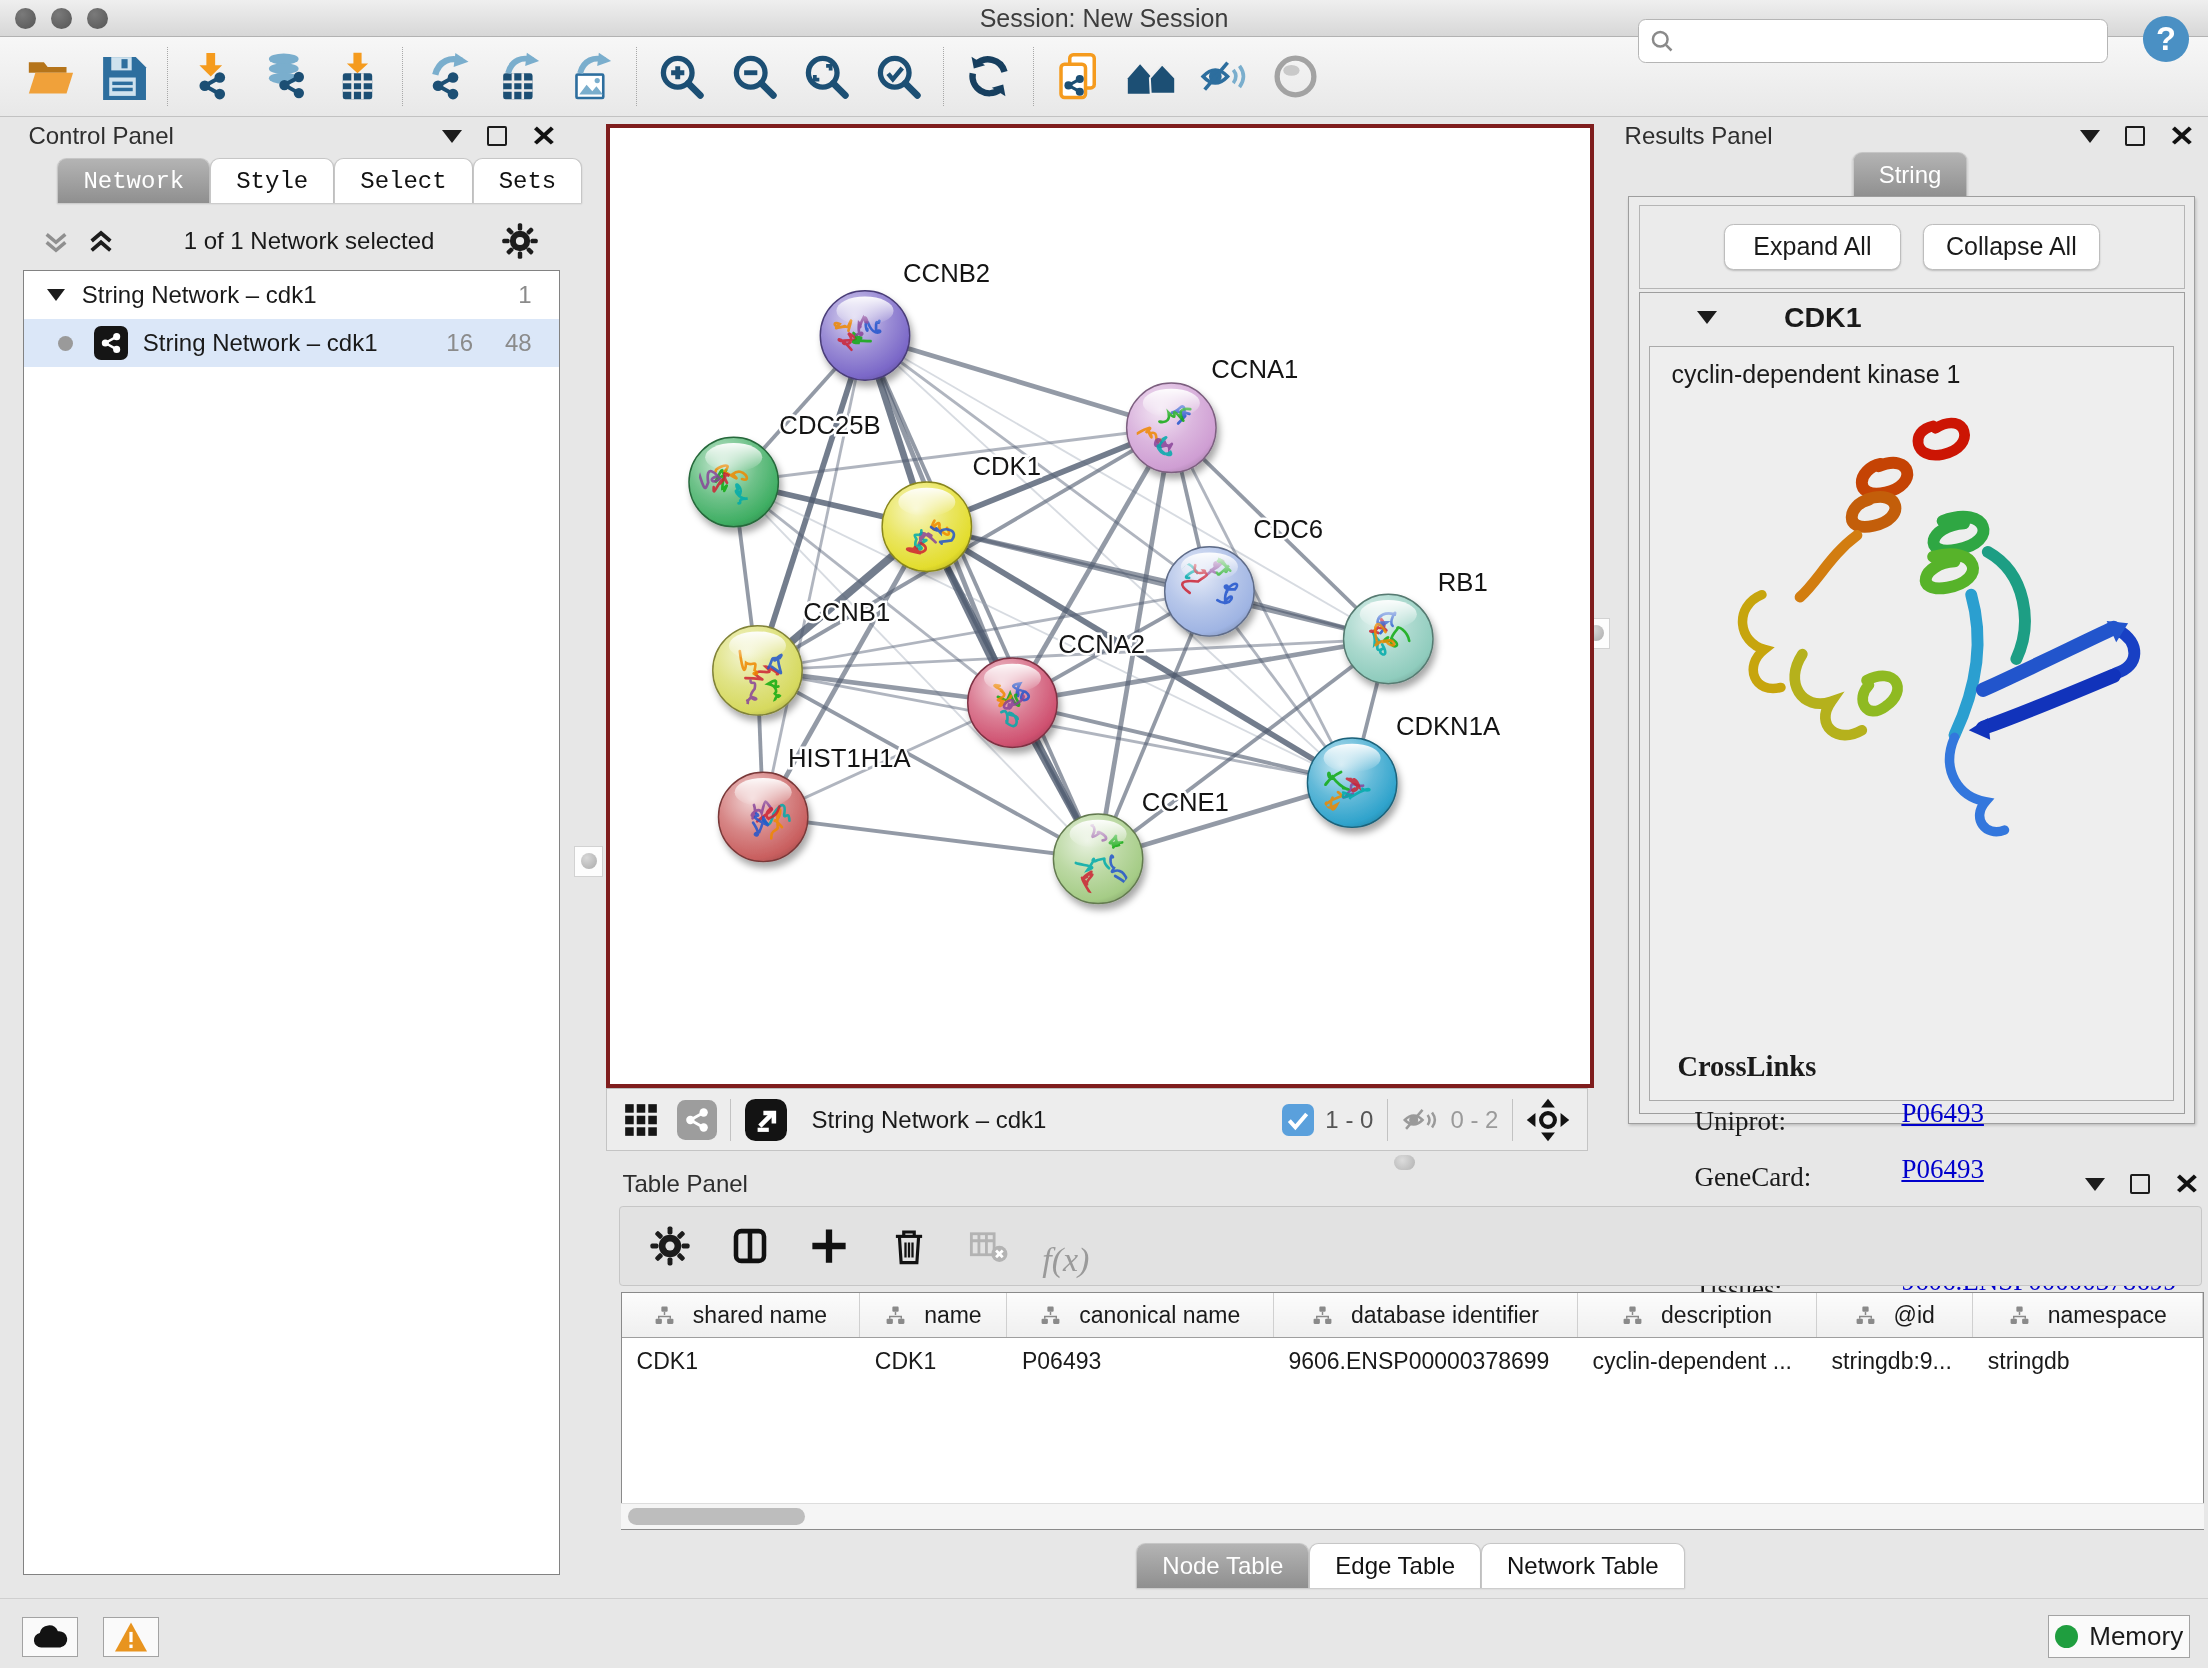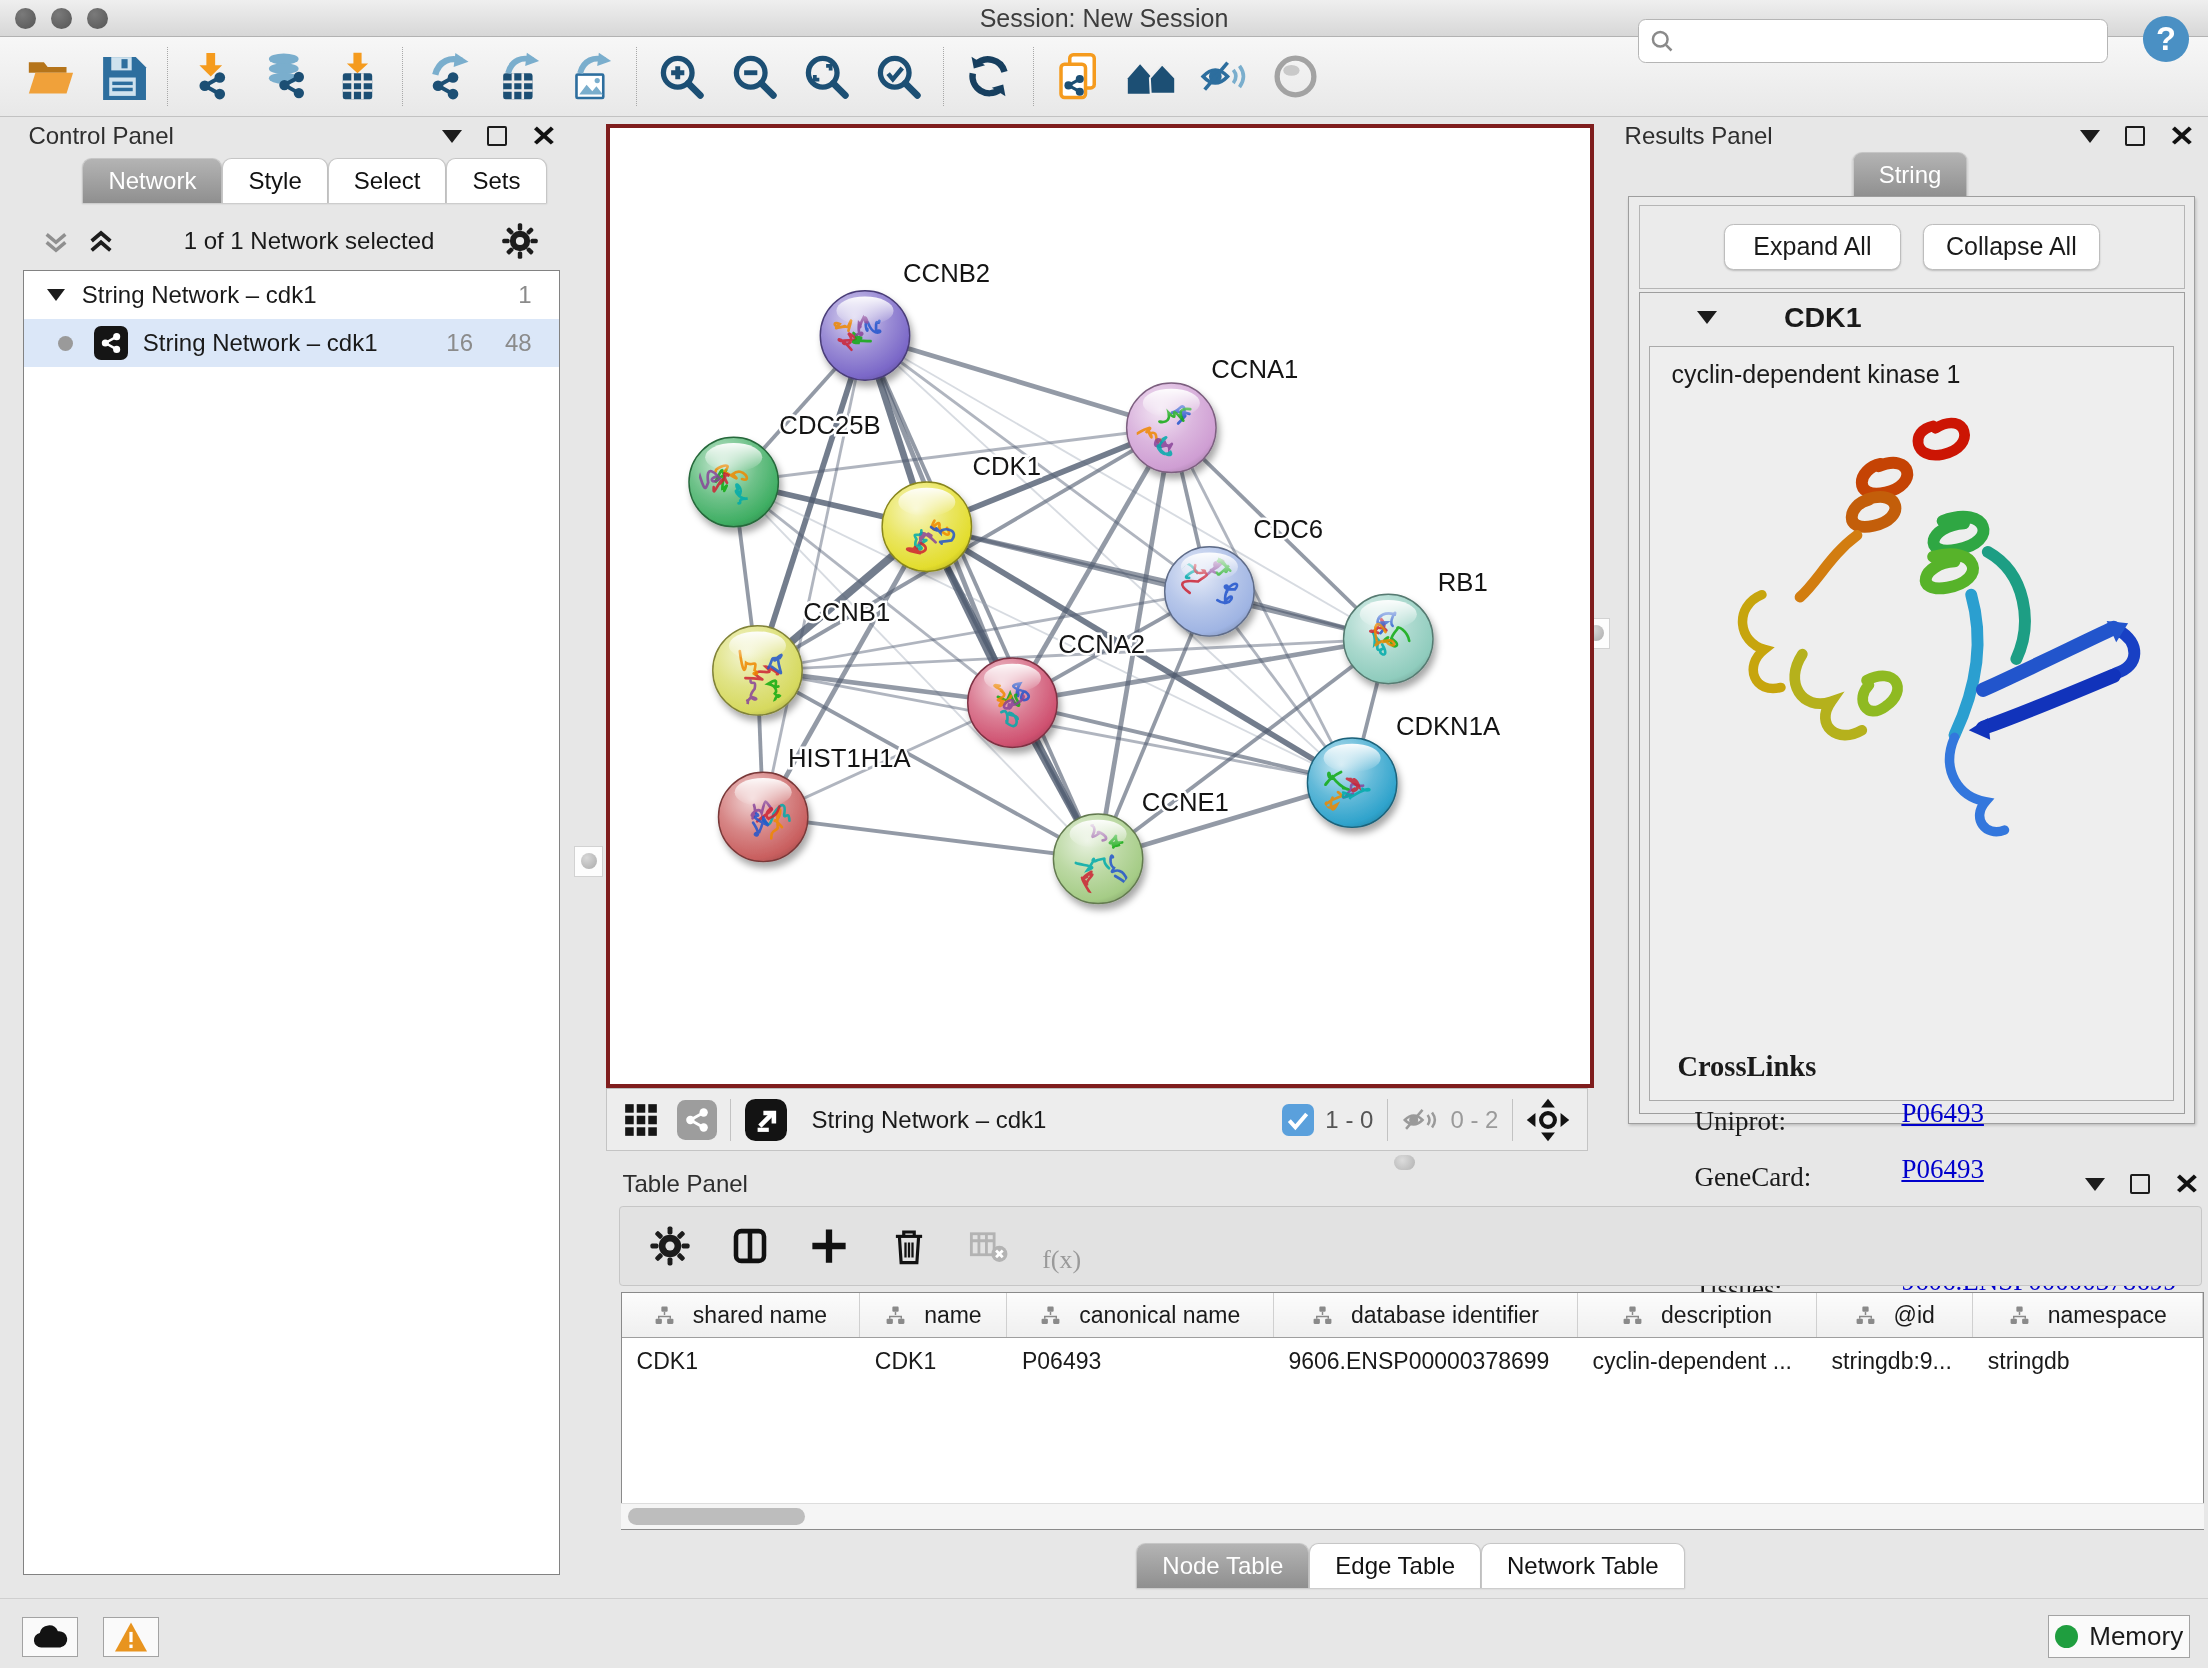--- a/index.html
+++ b/index.html
@@ -27,21 +27,21 @@
   .panel-controls{margin-left:auto;display:flex;align-items:center;gap:25px;padding-right:9.5px;}
   .tri-down{width:0;height:0;border-left:10.5px solid transparent;border-right:10.5px solid transparent;border-top:13.3px solid #1c1c1c;}
   .float-box{width:16px;height:16px;border:2.9px solid #1c1c1c;border-radius:1.9px;}
   .close-x{font-size:28.5px;font-weight:bold;color:#111;line-height:1;transform:scaleX(1.1);}
   .tabbtn{height:44px;display:flex;align-items:center;justify-content:center;font-size:24px;
           background:#fff;border:1px solid #c6c6c6;border-bottom:none;border-radius:9.5px 9.5px 0 0;
           box-shadow:0 1px 1.9px rgba(0,0,0,.15);padding:0 25px;color:#111;}
   .tabbtn.active{background:linear-gradient(#b4b4b4,#8f8f8f);color:#fff;}
   
   #control-panel{left:11.4px;top:120px;width:554px;height:1470px;}
-  #cp-tabs{position:absolute;left:71px;top:38px;display:flex;}
+  #cp-tabs{position:absolute;left:46px;top:38px;display:flex;font-family:Liberation Mono, monospace;}
   #cp-statusrow{position:absolute;left:9.5px;top:99px;right:9.5px;height:44px;display:flex;align-items:center;font-size:24px;}
   #cp-list{position:absolute;left:11.4px;top:150px;right:5.7px;bottom:15px;background:#fff;border:1.9px solid #828282;}
   .cp-row{height:48px;display:flex;align-items:center;font-size:24px;}
   .count{color:#8b8b8b;}
   #cp-row-net{background:#dbe7f8;}
   
   #network-view{left:606px;top:124px;width:988px;height:964px;background:#fff;border:4px solid #7f1d1d;box-sizing:border-box;}
   #network-svg{position:absolute;left:0;top:0;}
   #network-bar{left:606px;top:1088px;width:982px;height:63px;background:#ededed;border:1px solid #c4c4c4;
                border-top:1px solid #bbb;box-sizing:border-box;display:flex;align-items:center;font-size:24px;}
@@ -64,21 +64,21 @@
   #crosslinks h3{font-size:28.5px;margin:0 0 15px -17px;}
   .cl-row{display:flex;margin-bottom:17px;}
   .cl-label{width:207px;margin-top:8px;}
   .cl-link{color:#0000cc;text-decoration:underline;}
   
   #table-panel{left:613px;top:1168px;width:1595px;height:422px;}
   #tp-toolbar{position:absolute;left:5.7px;top:38px;right:5.7px;height:80px;background:#e2e2e2;
               border:1px solid #c6c6c6;border-radius:3.8px;display:flex;align-items:center;gap:28.5px;padding-left:25px;box-sizing:border-box;}
   #tp-toolbar .icon-btn{width:51px;height:51px;}
   #tp-toolbar svg{width:42px;height:42px;}
-  #fx-label{font-size:26px;color:#9a9a9a;font-family:"Liberation Serif",serif;margin-top:28px;}
+  #fx-label{font-size:34px;color:#9a9a9a;font-family:"Liberation Serif",serif;font-style:italic;margin-top:28px;}
   #tp-table{position:absolute;left:7.6px;top:124px;right:3.8px;height:236px;background:#fff;border:1.9px solid #8a8a8a;overflow:hidden;}
   #tp-grid{border-collapse:collapse;table-layout:fixed;}
   #tp-grid th{height:42px;background:linear-gradient(#fcfcfc,#efefef);border-bottom:1.9px solid #9e9e9e;border-right:1px solid #d0d0d0;
               font-weight:normal;font-size:23px;white-space:nowrap;overflow:hidden;}
   #tp-grid th .hwrap{display:flex;align-items:center;justify-content:center;gap:18px;}
   #tp-grid td{height:44px;font-size:23px;padding-left:15px;white-space:nowrap;overflow:hidden;vertical-align:middle;}
   #tp-hscroll{position:absolute;left:7.6px;right:3.8px;top:335px;height:25px;background:#f5f5f5;border-top:1px solid #ddd;}
   #tp-thumb{position:absolute;left:7.6px;top:3.8px;width:177px;height:17px;border-radius:8.6px;background:#bdbdbd;}
   #tp-tabs{position:absolute;left:0;right:0;top:375px;display:flex;justify-content:center;}
   

